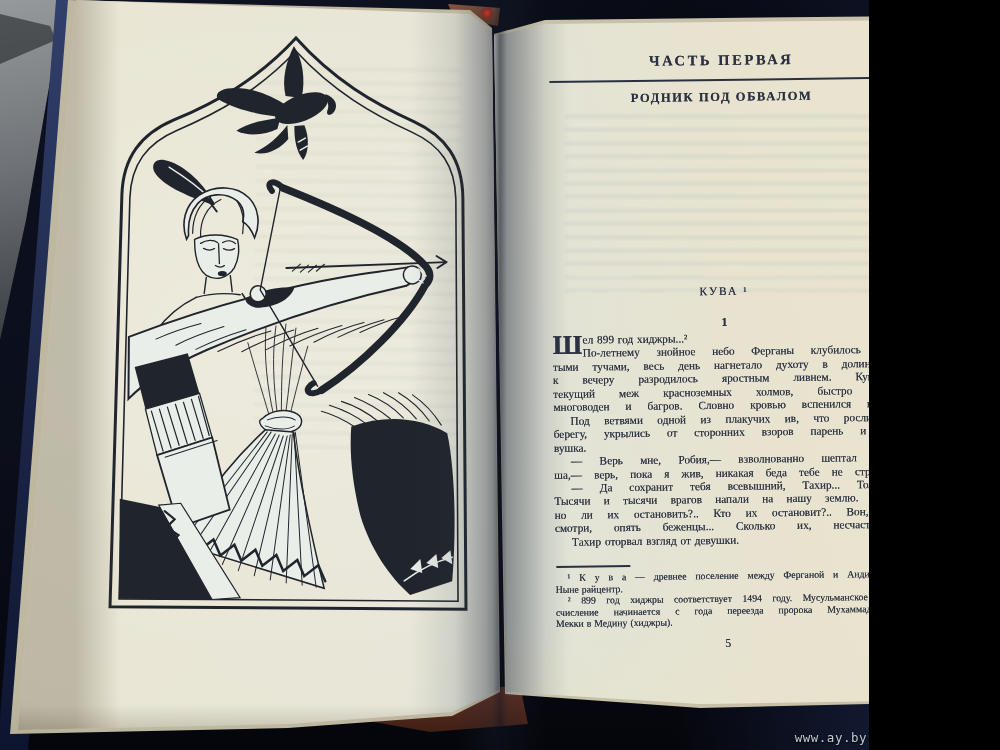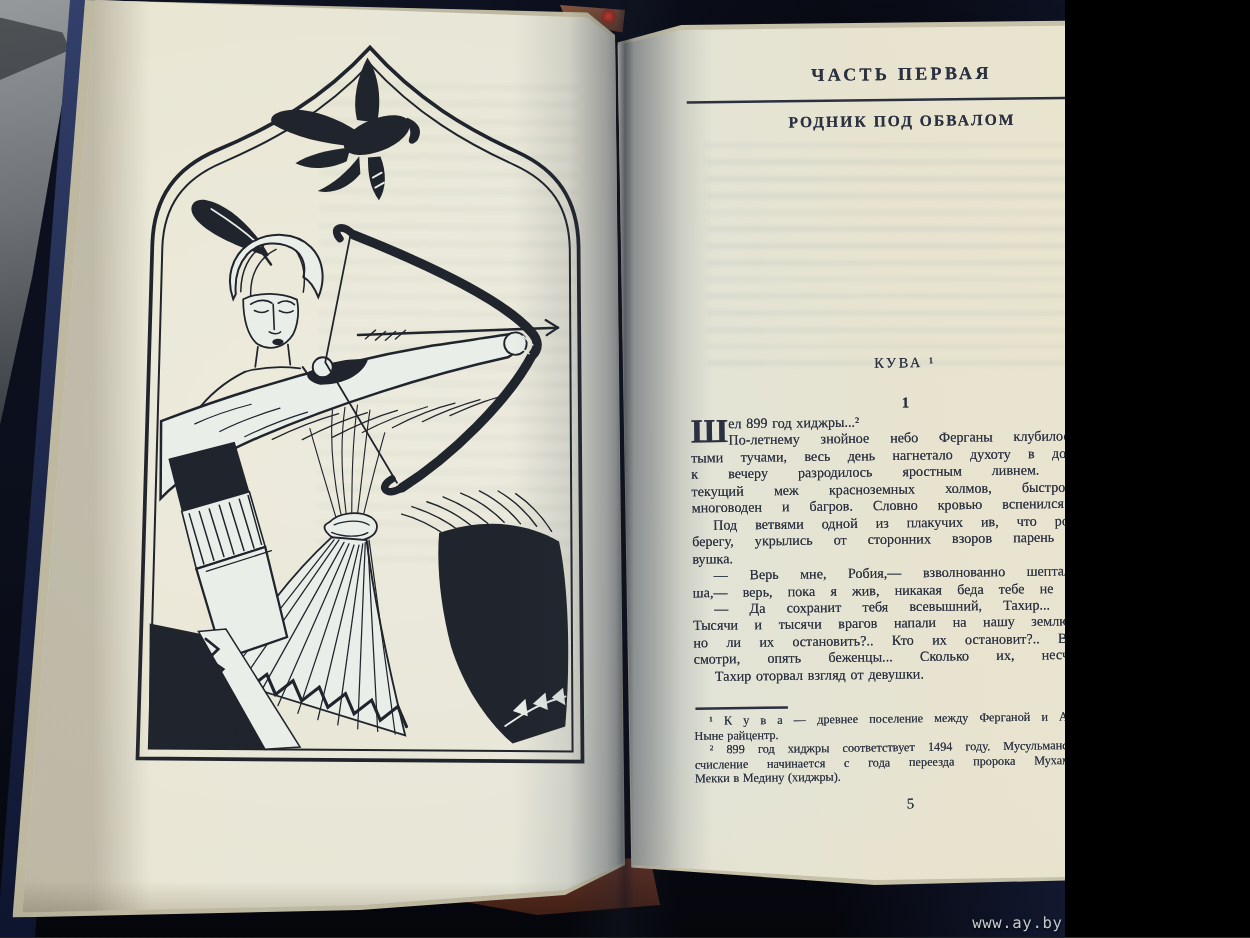--- a/index.html
+++ b/index.html
@@ -1,21 +1,21 @@
 <!DOCTYPE html>
 <html><head>
 <meta charset="utf-8">
 <style>
   html,body{margin:0;padding:0;background:#000;}
   .photo{position:relative;width:852px;height:750px;overflow:hidden;
     font-family:"Liberation Serif","DejaVu Serif",serif;
     background:
       radial-gradient(60% 50% at 85% 10%, rgba(0,0,0,.55), transparent 70%),
       linear-gradient(to left, rgba(19,26,51,.9) 0%, rgba(19,26,51,0) 22%),
-      linear-gradient(to bottom,#0d1120 0%,#0b0e1b 60%,#05060c 100%);}
+      linear-gradient(to bottom,#0d1120 0%,#0b0e1b 60%,#05060c 100%); padding-left: 17px;}
   .abs{position:absolute;}
   
   .gray-wedge{left:0;top:0;width:120px;height:360px;
     clip-path:polygon(0 0,64px 0,26px 220px,0 340px);
     background:linear-gradient(170deg,#96999c,#6e7276 45%,#3f4449 85%,#23272c);}
   .gray-streak{left:0;top:0;width:80px;height:80px;
     clip-path:polygon(0 14px,50px 26px,56px 40px,0 64px);
     background:rgba(22,25,30,.55);}
   .cover-strip{left:0;top:0;width:100px;height:750px;
     clip-path:polygon(56px 0,84px 0,28px 750px,0 750px,0 718px);

